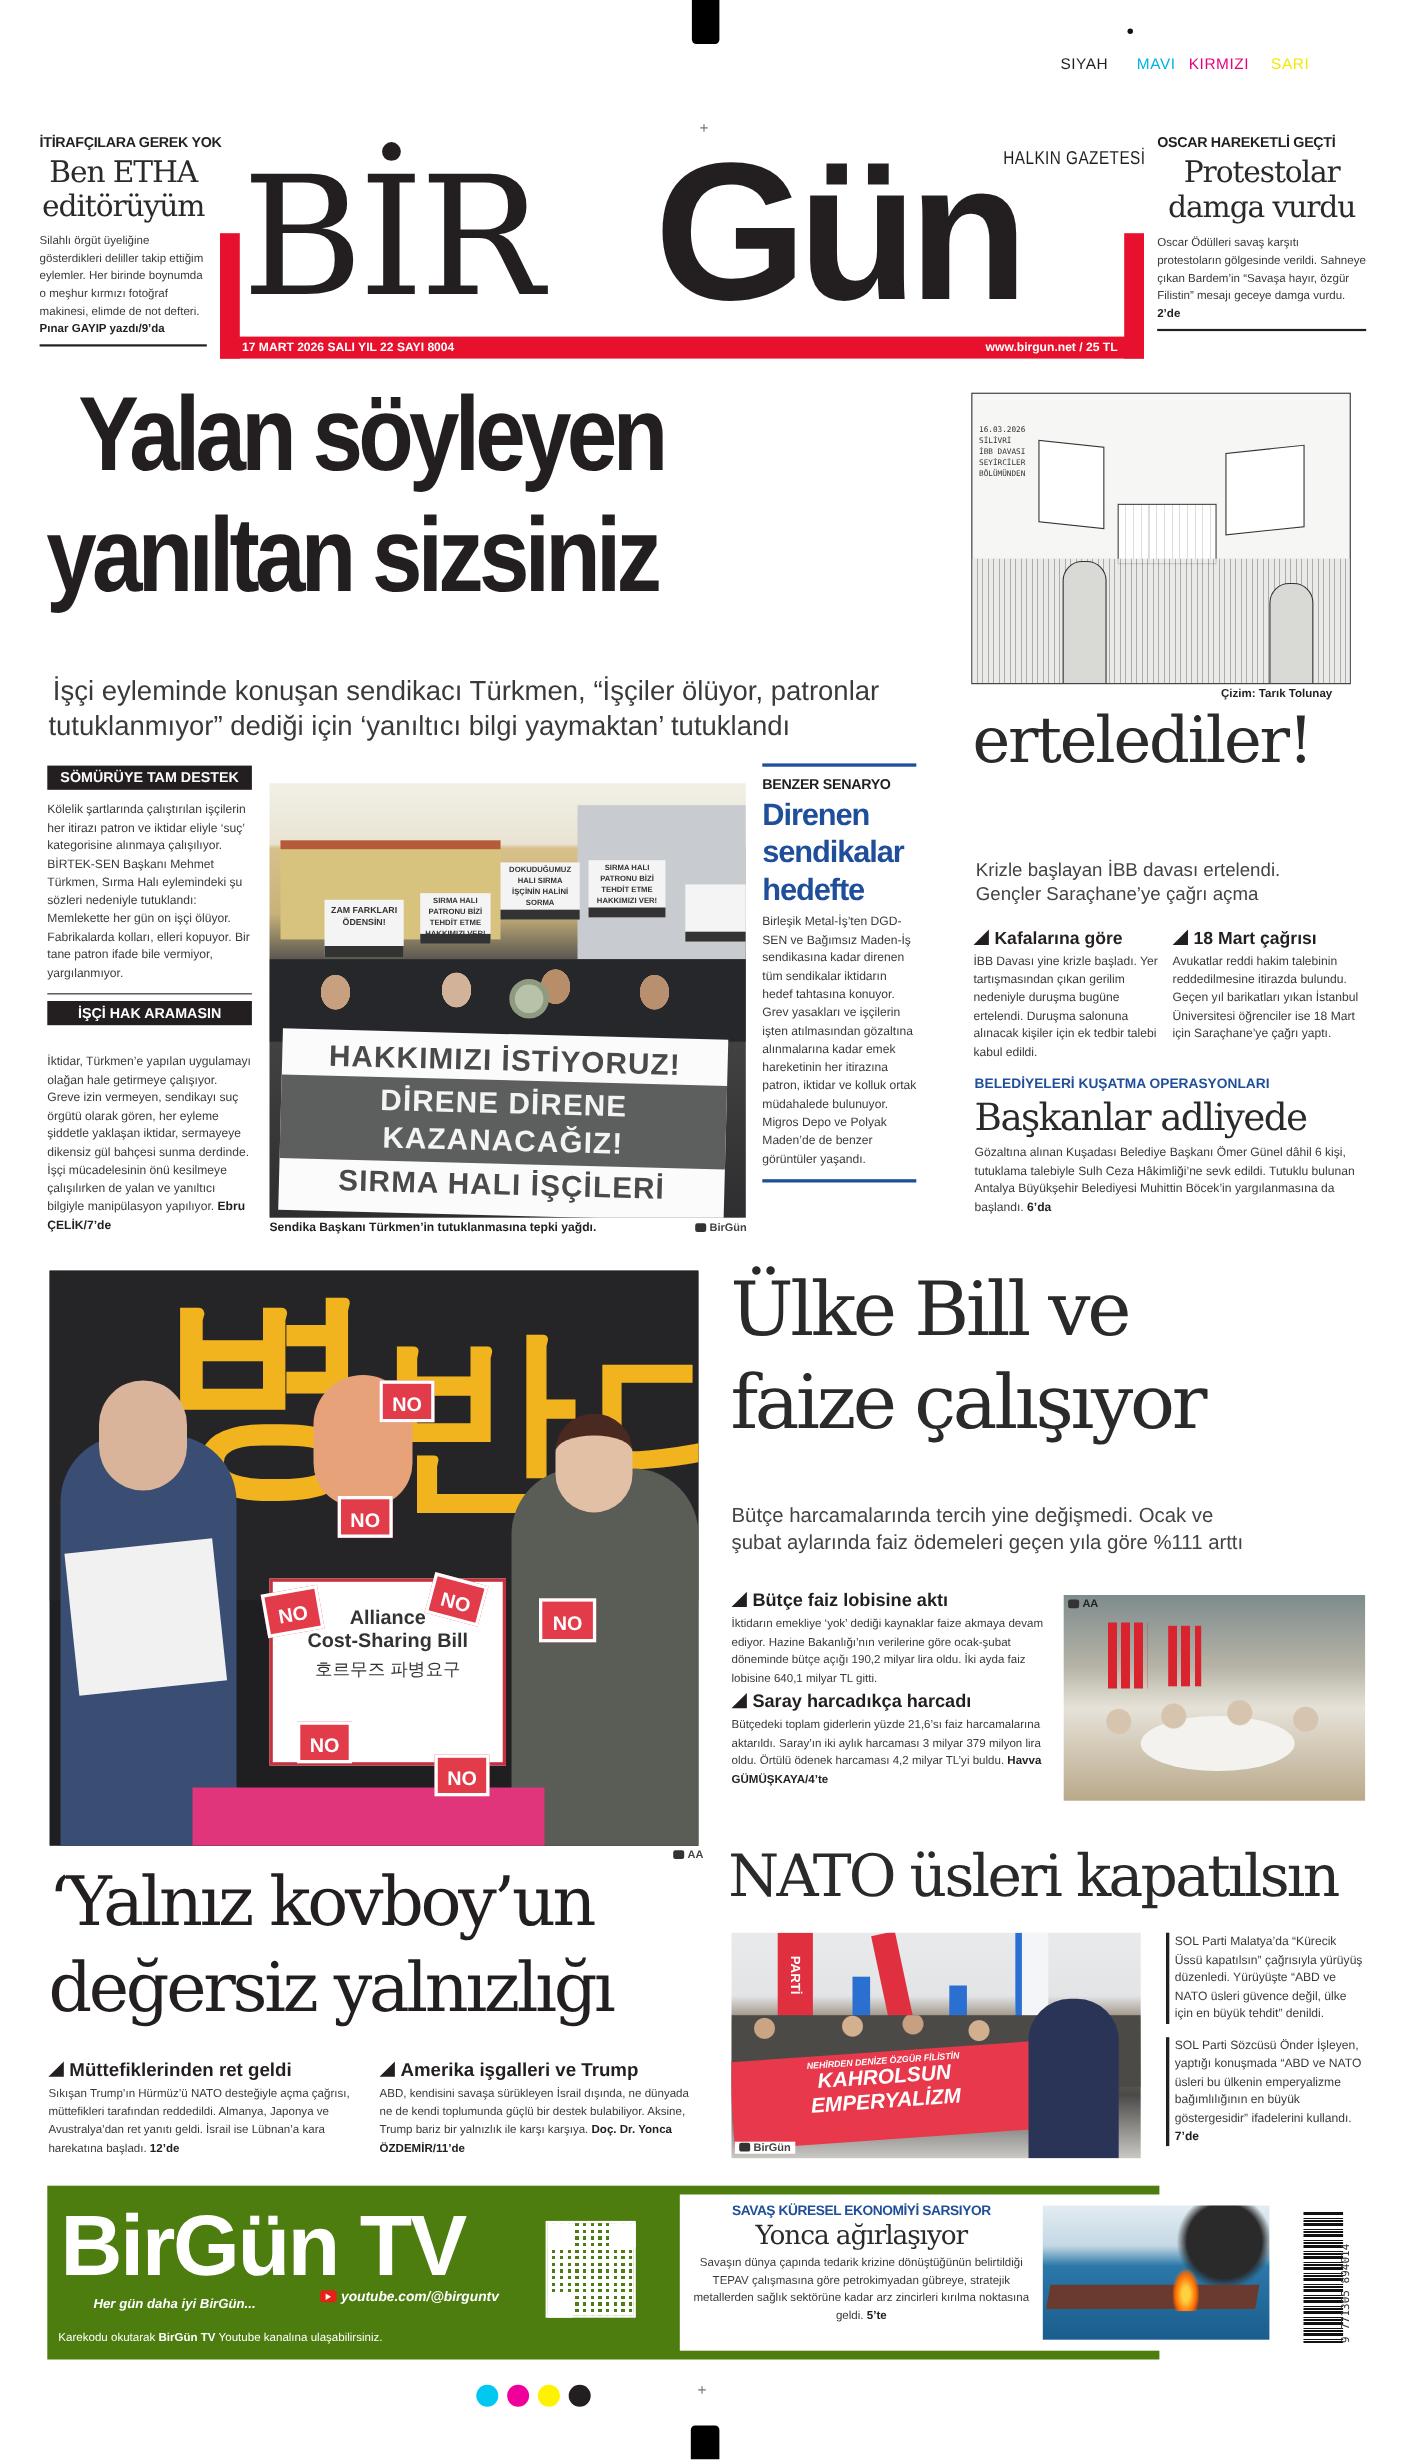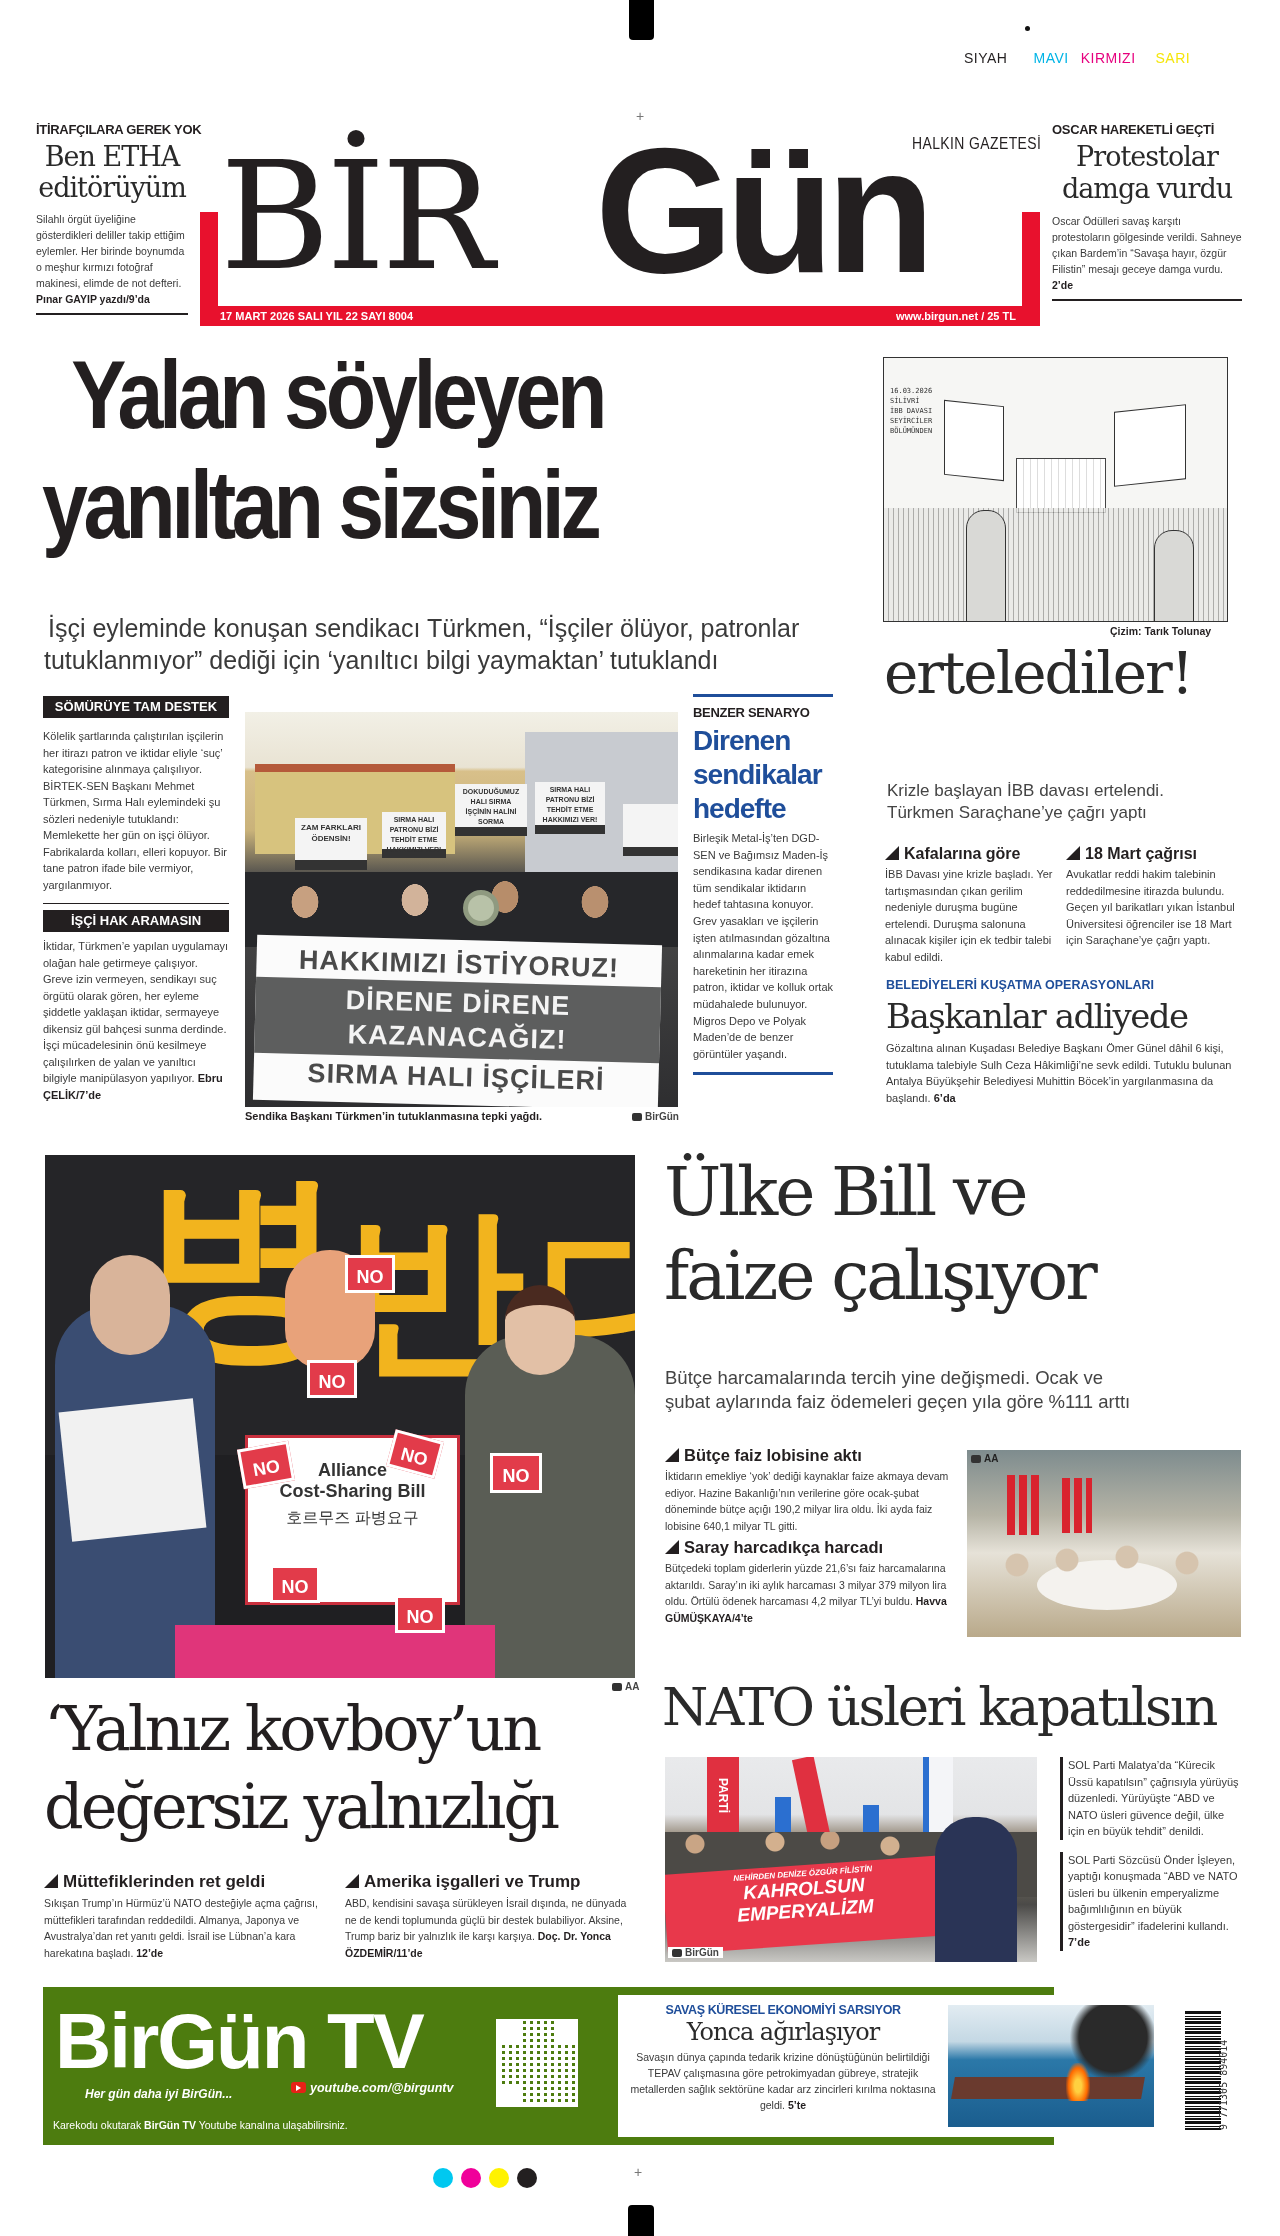--- a/index.html
+++ b/index.html
@@ -75,21 +75,21 @@
 <div class="abs" style="left:44px;top:612px;width:820px;font-size:25px;line-height:32px;color:#3a3a3a;font-weight:300;">
   <div style="padding-left:4px;">İşçi eyleminde konuşan sendikacı Türkmen, “İşçiler ölüyor, patronlar</div>
   <div>tutuklanmıyor” dediği için ‘yanıltıcı bilgi yaymaktan’ tutuklandı</div>
 </div>
 
 <div class="abs" style="left:43px;top:696px;width:186px;">
   <div class="blackbar">SÖMÜRÜYE TAM DESTEK</div>
   <div class="body-text" style="margin-top:10px;font-size:11px;">Kölelik şartlarında çalıştırılan işçilerin her itirazı patron ve iktidar eliyle ‘suç’ kategorisine alınmaya çalışılıyor. BİRTEK-SEN Başkanı Mehmet Türkmen, Sırma Halı eylemindeki şu sözleri nedeniyle tutuklandı: Memlekette her gün on işçi ölüyor. Fabrikalarda kolları, elleri kopuyor. Bir tane patron ifade bile vermiyor, yargılanmıyor.</div>
   <div class="rule" style="margin-top:10px;height:1px;"></div>
   <div class="blackbar" style="margin-top:6px;">İŞÇİ HAK ARAMASIN</div>
-  <div class="body-text" style="margin-top:6px;font-size:11px;">
+  <div class="body-text" style="margin-top:25px;font-size:11px;">
     <span>İktidar, Türkmen’e yapılan uygulamayı olağan hale getirmeye çalışıyor. Greve izin vermeyen, sendikayı suç örgütü olarak gören, her eyleme şiddetle yaklaşan iktidar, sermayeye dikensiz gül bahçesi sunma derdinde. İşçi mücadelesinin önü kesilmeye çalışılırken de yalan ve yanıltıcı bilgiyle manipülasyon yapılıyor.</span>
     <b>Ebru ÇELİK/7’de</b>
   </div>
 </div>
 
 <div class="photo" style="left:245px;top:712px;width:433px;height:395px;background:linear-gradient(180deg,#f2f0e6 0%,#e9e3d3 14%,#d8c08a 15%,#c9b27a 30%,#4a4a4a 42%,#2e2e30 100%);padding-left:29px;">
   <div class="abs" style="left:10px;top:52px;width:200px;height:90px;background:#d7c37e;border-top:8px solid #b55a3a;"></div>
   <div class="abs" style="left:280px;top:20px;width:153px;height:140px;background:#c8cbd0;"></div>
   <div class="abs" style="left:50px;top:106px;width:72px;height:52px;background:#f4f4f4;border-bottom:10px solid #333;font-size:8px;font-weight:700;text-align:center;line-height:11px;padding-top:4px;color:#333;">ZAM FARKLARI ÖDENSİN!</div>
   <div class="abs" style="left:137px;top:100px;width:64px;height:46px;background:#f4f4f4;border-bottom:9px solid #333;font-size:7px;font-weight:700;text-align:center;line-height:10px;padding:3px 2px;color:#333;">SIRMA HALI PATRONU BİZİ TEHDİT ETME HAKKIMIZI VER!</div>
@@ -137,21 +137,21 @@
   <div class="abs" style="left:82px;top:152px;width:40px;height:113px;background:#d9d9d6;border:1px solid #333;border-radius:18px 18px 0 0;"></div>
   <div class="abs" style="left:270px;top:172px;width:40px;height:93px;background:#d9d9d6;border:1px solid #333;border-radius:18px 18px 0 0;"></div>
 </div>
 <div class="abs" style="left:1110px;top:625px;font-size:10.5px;font-weight:700;color:#231f20;">Çizim: Tarık Tolunay</div>
 
 <div class="abs serif" style="left:884px;top:640px;width:380px;font-size:58px;line-height:66px;font-weight:300;letter-spacing:-2px;color:#2a2a2a;">
   <div>ertelediler!</div>
 </div>
 <div class="abs" style="left:887px;top:780px;width:380px;font-size:17px;line-height:22px;color:#444;font-weight:300;">
   <div>Krizle başlayan İBB davası ertelendi.</div>
-  <div>Türkmen Saraçhane’ye çağrı yaptı</div>
+  <div>Gençler Saraçhane’ye çağrı açma</div>
 </div>
 <div class="abs" style="left:885px;top:845px;width:170px;">
   <div style="font-weight:700;font-size:16px;"><span class="tri"></span><span>Kafalarına göre</span></div>
   <div class="body-text" style="margin-top:3px;font-size:11px;">İBB Davası yine krizle başladı. Yer tartışmasından çıkan gerilim nedeniyle duruşma bugüne ertelendi. Duruşma salonuna alınacak kişiler için ek tedbir talebi kabul edildi.</div>
 </div>
 <div class="abs" style="left:1066px;top:845px;width:175px;">
   <div style="font-weight:700;font-size:16px;"><span class="tri"></span><span>18 Mart çağrısı</span></div>
   <div class="body-text" style="margin-top:3px;font-size:11px;">Avukatlar reddi hakim talebinin reddedilmesine itirazda bulundu. Geçen yıl barikatları yıkan İstanbul Üniversitesi öğrenciler ise 18 Mart için Saraçhane’ye çağrı yaptı.</div>
 </div>
 

